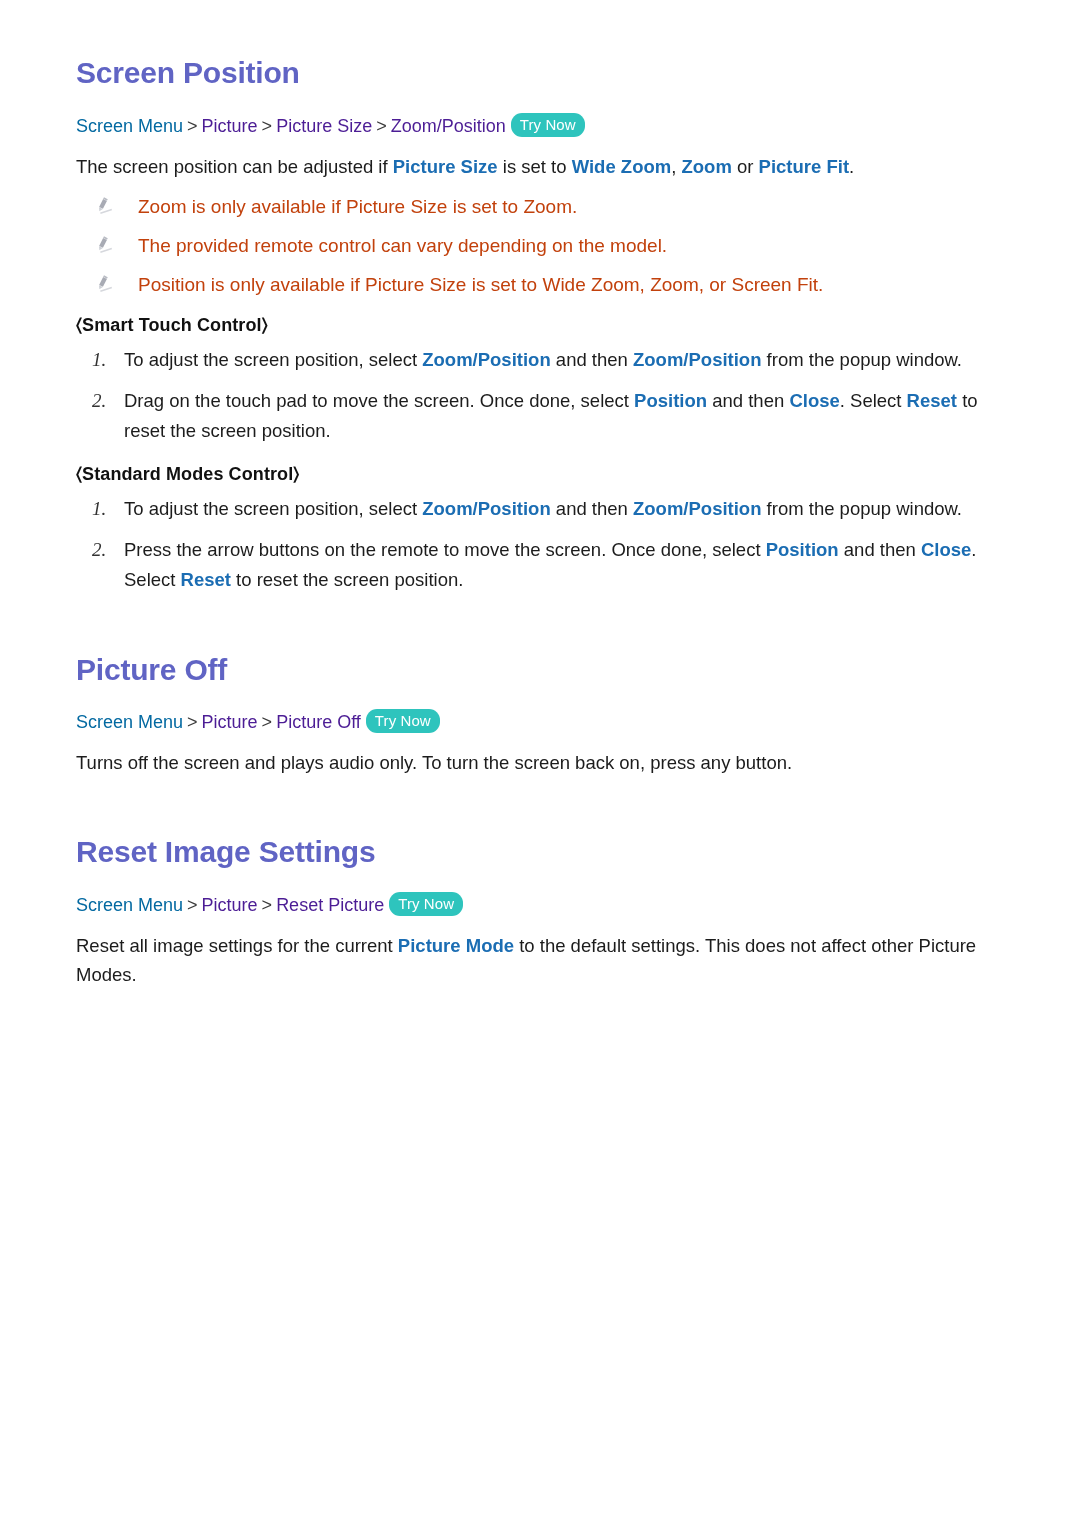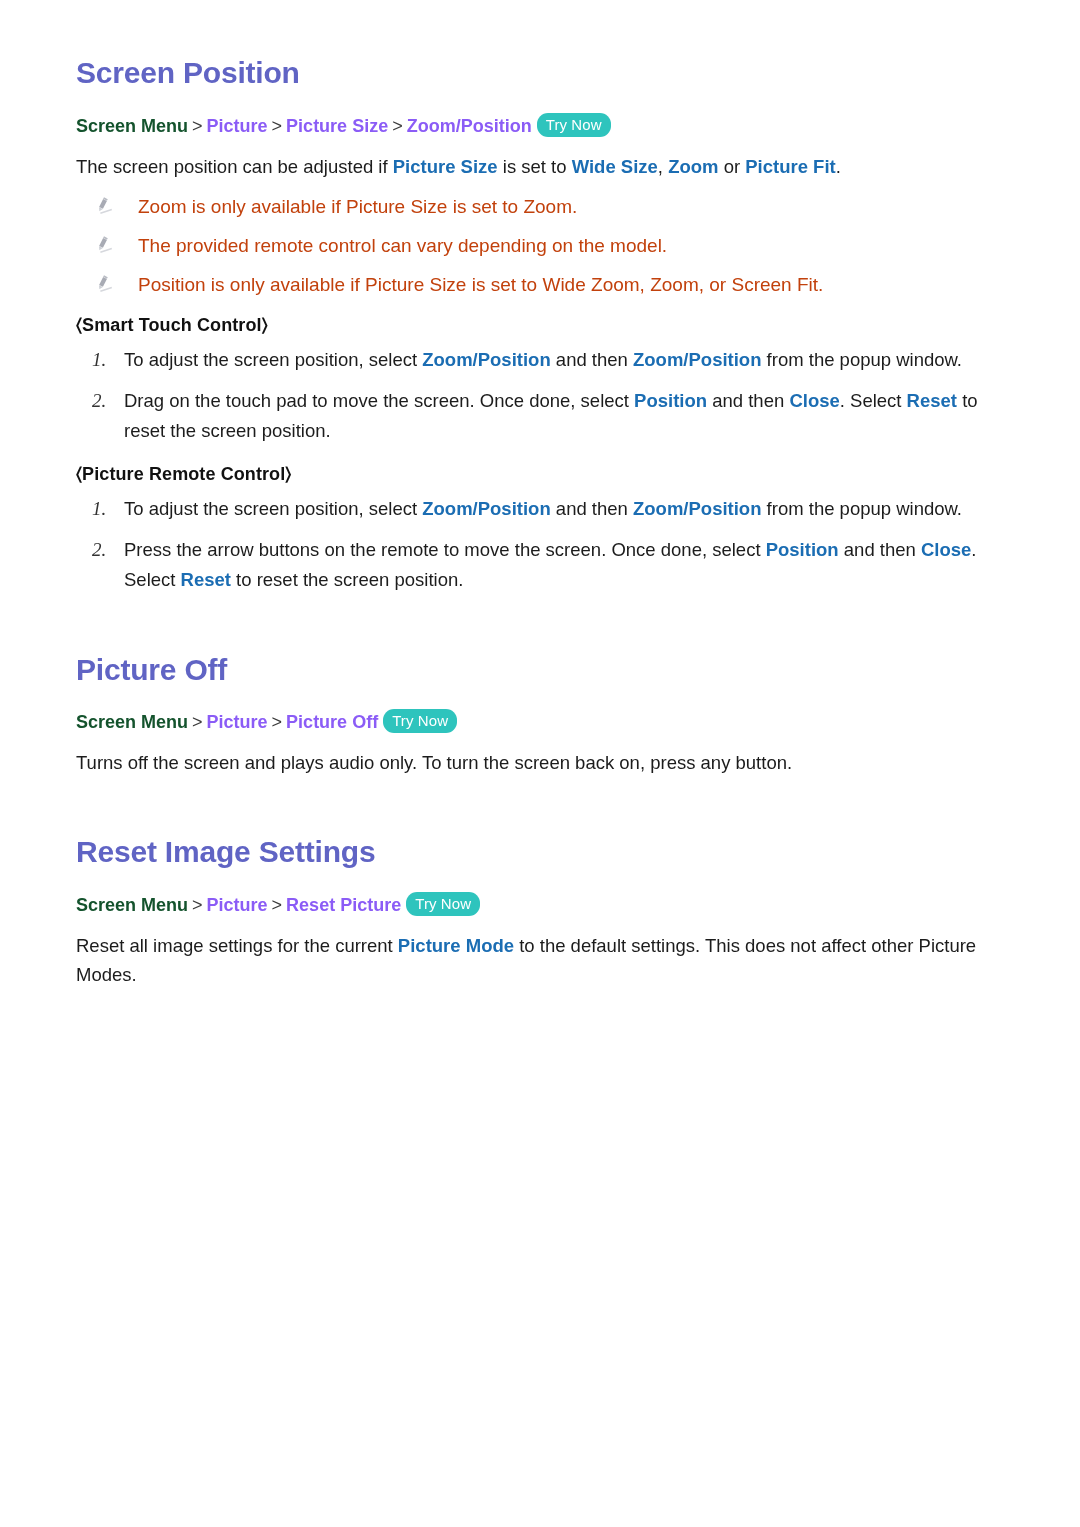--- a/index.html
+++ b/index.html
@@ -37,22 +37,22 @@
 
   
   .breadcrumb {
     font-size: 18px;
     line-height: 24px;
     margin: 0 0 14px 0;
     font-weight: bold;
     color: #161616;
     white-space: nowrap;
   }
-  .breadcrumb .crumb-root { color: #14532d; font-weight: bold; }
-  .breadcrumb .crumb-link { color: #8b5cf6; font-weight: bold; }
+  .breadcrumb .crumb-root { color: #0369a1; font-weight: normal; }
+  .breadcrumb .crumb-link { color: #4c1d95; font-weight: normal; }
   .breadcrumb .sep {
     color: #3b3b3b;
     font-weight: normal;
     padding: 0 4px;
   }
   .try-now {
     display: inline-block;
     background: #2ec4bd;
     color: #ffffff;
     font-size: 15px;
@@ -142,21 +142,21 @@
 
   <div class="section">
 
     <h1 class="section-title">Screen Position</h1>
 
     <p class="breadcrumb">
       <span class="crumb-root">Screen Menu</span><span class="sep">&gt;</span><span class="crumb-link">Picture</span><span class="sep">&gt;</span><span class="crumb-link">Picture Size</span><span class="sep">&gt;</span><span class="crumb-link">Zoom/Position</span><span class="try-now">Try Now</span>
     </p>
 
     <p class="body">
-      <span>The screen position can be adjusted if </span><span class="lnk">Picture Size</span><span> is set to </span><span class="lnk">Wide Size</span><span>, </span><span class="lnk">Zoom</span><span> or </span><span class="lnk">Picture Fit</span><span>.</span>
+      <span>The screen position can be adjusted if </span><span class="lnk">Picture Size</span><span> is set to </span><span class="lnk">Wide Zoom</span><span>, </span><span class="lnk">Zoom</span><span> or </span><span class="lnk">Picture Fit</span><span>.</span>
     </p>
 
     <ul class="notes">
       <li>
         <span class="pencil-icon">
           <svg width="20" height="20" viewBox="0 0 20 20" aria-hidden="true">
             <g transform="rotate(-18 10 10)">
               <path d="M12.4 2.6 l3.0 3.0 -1.3 1.3 -3.0 -3.0 z" fill="#b9bcc4"></path>
               <path d="M11.0 4.1 l3.0 3.0 -6.2 6.2 -3.0 -3.0 z" fill="#a8abb4"></path>
               <path d="M4.6 10.5 l3.0 3.0 -3.9 1.0 z" fill="#cdd0d6"></path>
@@ -200,21 +200,21 @@
       <li>
         <span class="step-num">1.</span>
         <span>To adjust the screen position, select </span><span class="lnk">Zoom/Position</span><span> and then </span><span class="lnk">Zoom/Position</span><span> from the popup window.</span>
       </li>
       <li>
         <span class="step-num">2.</span>
         <span>Drag on the touch pad to move the screen. Once done, select </span><span class="lnk">Position</span><span> and then </span><span class="lnk">Close</span><span>. Select </span><span class="lnk">Reset</span><span> to reset the screen position.</span>
       </li>
     </ol>
 
-    <div class="control-head">〈Picture Remote Control〉</div>
+    <div class="control-head">〈Standard Modes Control〉</div>
 
     <ol class="steps">
       <li>
         <span class="step-num">1.</span>
         <span>To adjust the screen position, select </span><span class="lnk">Zoom/Position</span><span> and then </span><span class="lnk">Zoom/Position</span><span> from the popup window.</span>
       </li>
       <li>
         <span class="step-num">2.</span>
         <span>Press the arrow buttons on the remote to move the screen. Once done, select </span><span class="lnk">Position</span><span> and then </span><span class="lnk">Close</span><span>. Select </span><span class="lnk">Reset</span><span> to reset the screen position.</span>
       </li>

